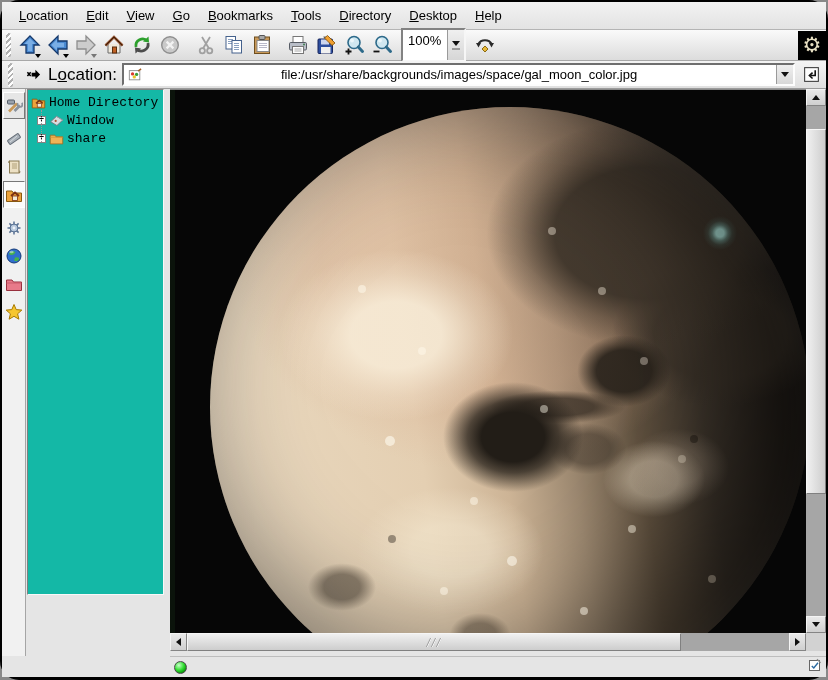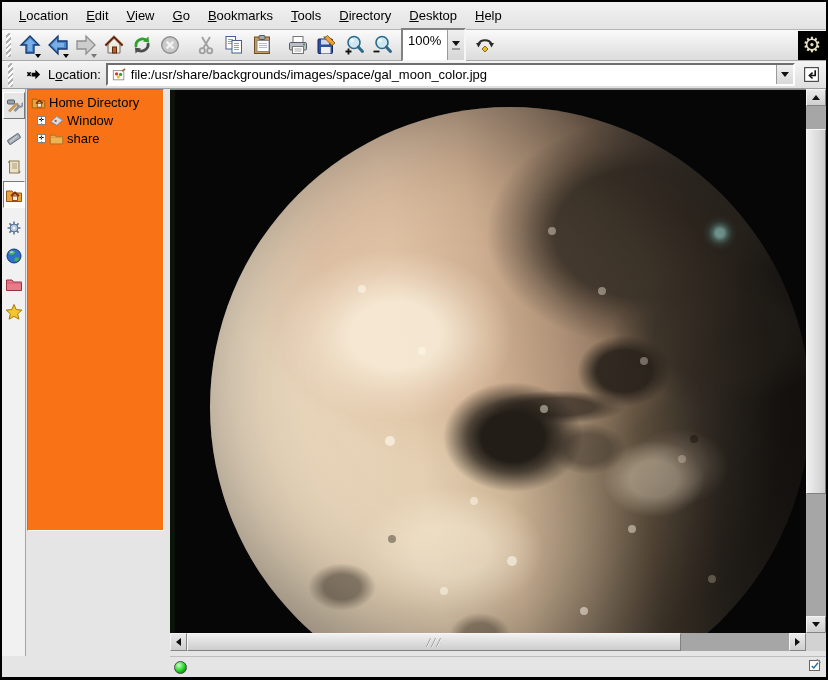--- a/index.html
+++ b/index.html
@@ -1,18 +1,18 @@
 <!DOCTYPE html>
 <html><head>
 <meta charset="utf-8">
 <style>
   html,body { margin:0; padding:0; background:#888; }
   * { box-sizing:border-box; }
   .window { position:relative; width:828px; height:680px; background:#000;
-            font-family:"Liberation Sans", sans-serif; -webkit-font-smoothing:none; }
+            font-family:"Liberation Sans", sans-serif;border-radius:19px; -webkit-font-smoothing:none; }
   .chrome { position:absolute; left:2px; top:2px; width:824px; height:675px; background:#e5e5e5; }
 
   
   .menubar { position:absolute; left:0; top:0; width:824px; height:28px;
              background:linear-gradient(#f2f2f2,#e3e3e3); border-bottom:1px solid #b4b4b4;
              display:flex; align-items:center; padding-left:8px; }
   .menu-item { display:inline-block; padding:4px 9px; font-size:13px; color:#000; cursor:default; }
   .menu-item::first-letter { text-decoration:underline; }
 
   
@@ -34,43 +34,43 @@
   .zc-arrow .tri { width:0; height:0; border-left:4px solid transparent; border-right:4px solid transparent; border-top:5px solid #111; }
   .zc-arrow .bar { width:8px; height:2px; background:#9a9a9a; }
   .tb-spacer { flex:1; }
   .applogo { width:28px; height:29px; background:#000; color:#e7dfc2; display:flex;
              align-items:center; justify-content:center; font-size:21px; margin-right:0; }
 
   
   .locbar { position:absolute; left:0; top:59px; width:824px; height:28px;
             background:linear-gradient(#f4f4f4,#dfdfdf); border-bottom:1px solid #9c9c9c;
             display:flex; align-items:center; padding:0 4px; gap:5px; }
-  .loc-label { font-size:13px; color:#000; white-space:nowrap; }
+  .loc-label { font-size:17px; color:#000; white-space:nowrap; }
   .loc-label .accel { text-decoration:underline; }
   .clear-btn { width:20px; height:20px; display:flex; align-items:center; justify-content:center; }
   .loc-field { flex:1; height:23px; background:#fff; border:2px solid; border-color:#6f6f6f #fdfdfd #fdfdfd #6f6f6f;
-               display:flex; align-items:center; padding-left:4px; gap:5px; overflow:hidden; }
+               display:flex; align-items:center; padding-left:4px; gap:5px; overflow:hidden;text-align:center; }
   .loc-url { flex:1; font-size:13px; color:#000; white-space:nowrap; overflow:hidden; }
   .loc-arrow { width:17px; align-self:stretch; background:linear-gradient(#efefef,#d8d8d8);
                border-left:1px solid #9a9a9a; display:flex; align-items:center; justify-content:center; }
   .loc-arrow .tri { width:0; height:0; border-left:4px solid transparent; border-right:4px solid transparent; border-top:5px solid #111; }
   .go-btn { width:22px; height:22px; display:flex; align-items:center; justify-content:center; }
 
   
   .iconstrip { position:absolute; left:0; top:87px; width:24px; height:567px;
                background:#f1f1f1; border-right:1px solid #a5a5a5; padding-top:3px; }
   .is-btn { width:22px; height:27px; margin:0 0 1px 1px; display:flex; align-items:center; justify-content:center; }
   .is-btn svg { width:18px; height:18px; }
   .is-btn.raised  { border:1px solid; border-color:#fff #787878 #787878 #fff; background:#e6e6e6; }
   .is-btn.pressed { border:1px solid; border-color:#787878 #fff #fff #787878; background:#fbfbfb; }
   .is-sep { height:5px; }
 
-  .treepanel { position:absolute; left:25px; top:87px; width:137px; height:442px; background:#f97316;
+  .treepanel { position:absolute; left:25px; top:87px; width:137px; height:506px; background:#14b8a6;
                border:1px solid; border-color:#808080 #f8f8f8 #f8f8f8 #808080; overflow:hidden;
-               font-size:13px; padding-top:3px; }
+               font-size:13px; padding-top:3px;font-family:Liberation Mono, monospace; }
   .tree-row { display:flex; align-items:center; height:18px; gap:3px; padding-left:3px; white-space:nowrap; color:#000; }
   .tree-row.child { padding-left:9px; }
   .tree-row svg { width:15px; height:15px; flex:0 0 auto; }
   .expander { width:9px; height:9px; border:1px solid #848484; background:#fff; flex:0 0 auto;
               display:flex; align-items:center; justify-content:center;
               font-size:9px; line-height:7px; font-weight:bold; color:#000; }
   .tree-vline { position:absolute; left:13px; top:20px; height:32px; border-left:1px dotted #999; }
 
   .splitter { position:absolute; left:162px; top:87px; width:6px; height:567px; background:#e5e5e5; }
 

